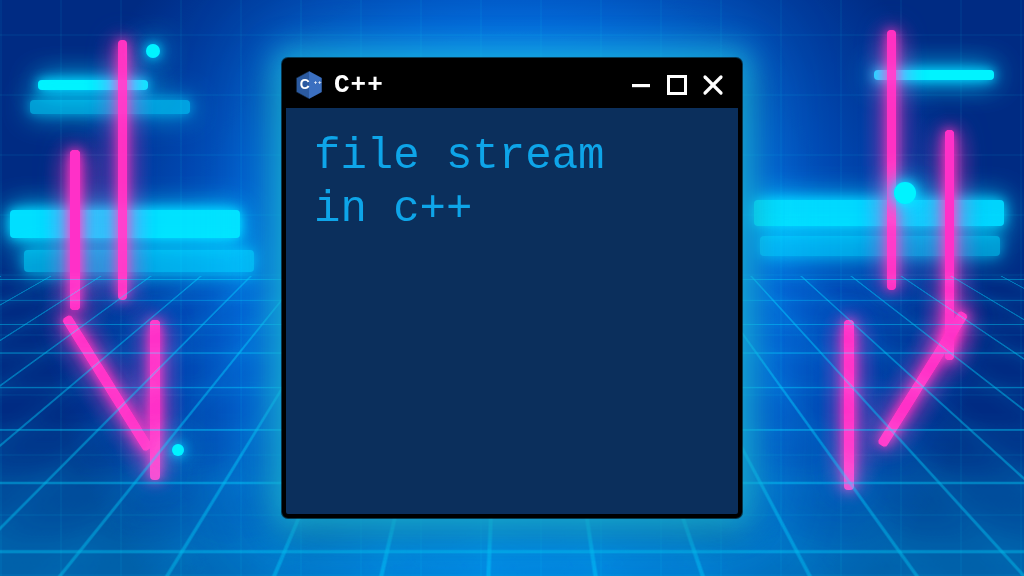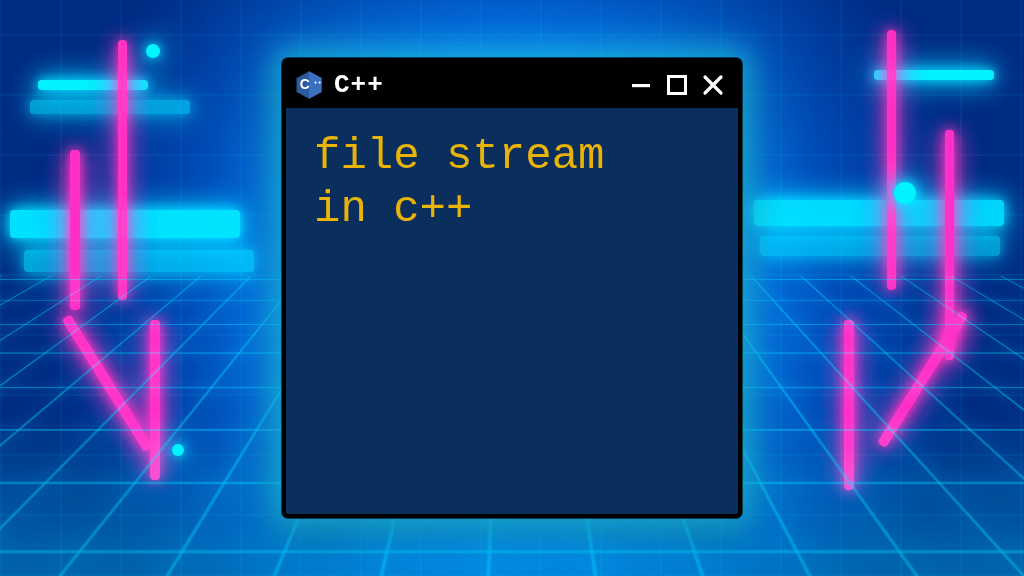--- a/index.html
+++ b/index.html
@@ -109,21 +109,21 @@
       display:flex;align-items:center;justify-content:center;
       color:#fff; cursor:pointer;
     }
     .wc svg { display:block; }
 
     .body {
       flex: 1;
       padding: 22px 28px;
     }
     .body-text {
-      color: #eab308;
+      color: #0ea5e9;
       font-size: 44px;
       line-height: 1.2;
       font-family: 'Consolas','Courier New',monospace;
       white-space: pre-line;
       font-weight: 500;
     }
   </style>
 </head>
 <body>
 

